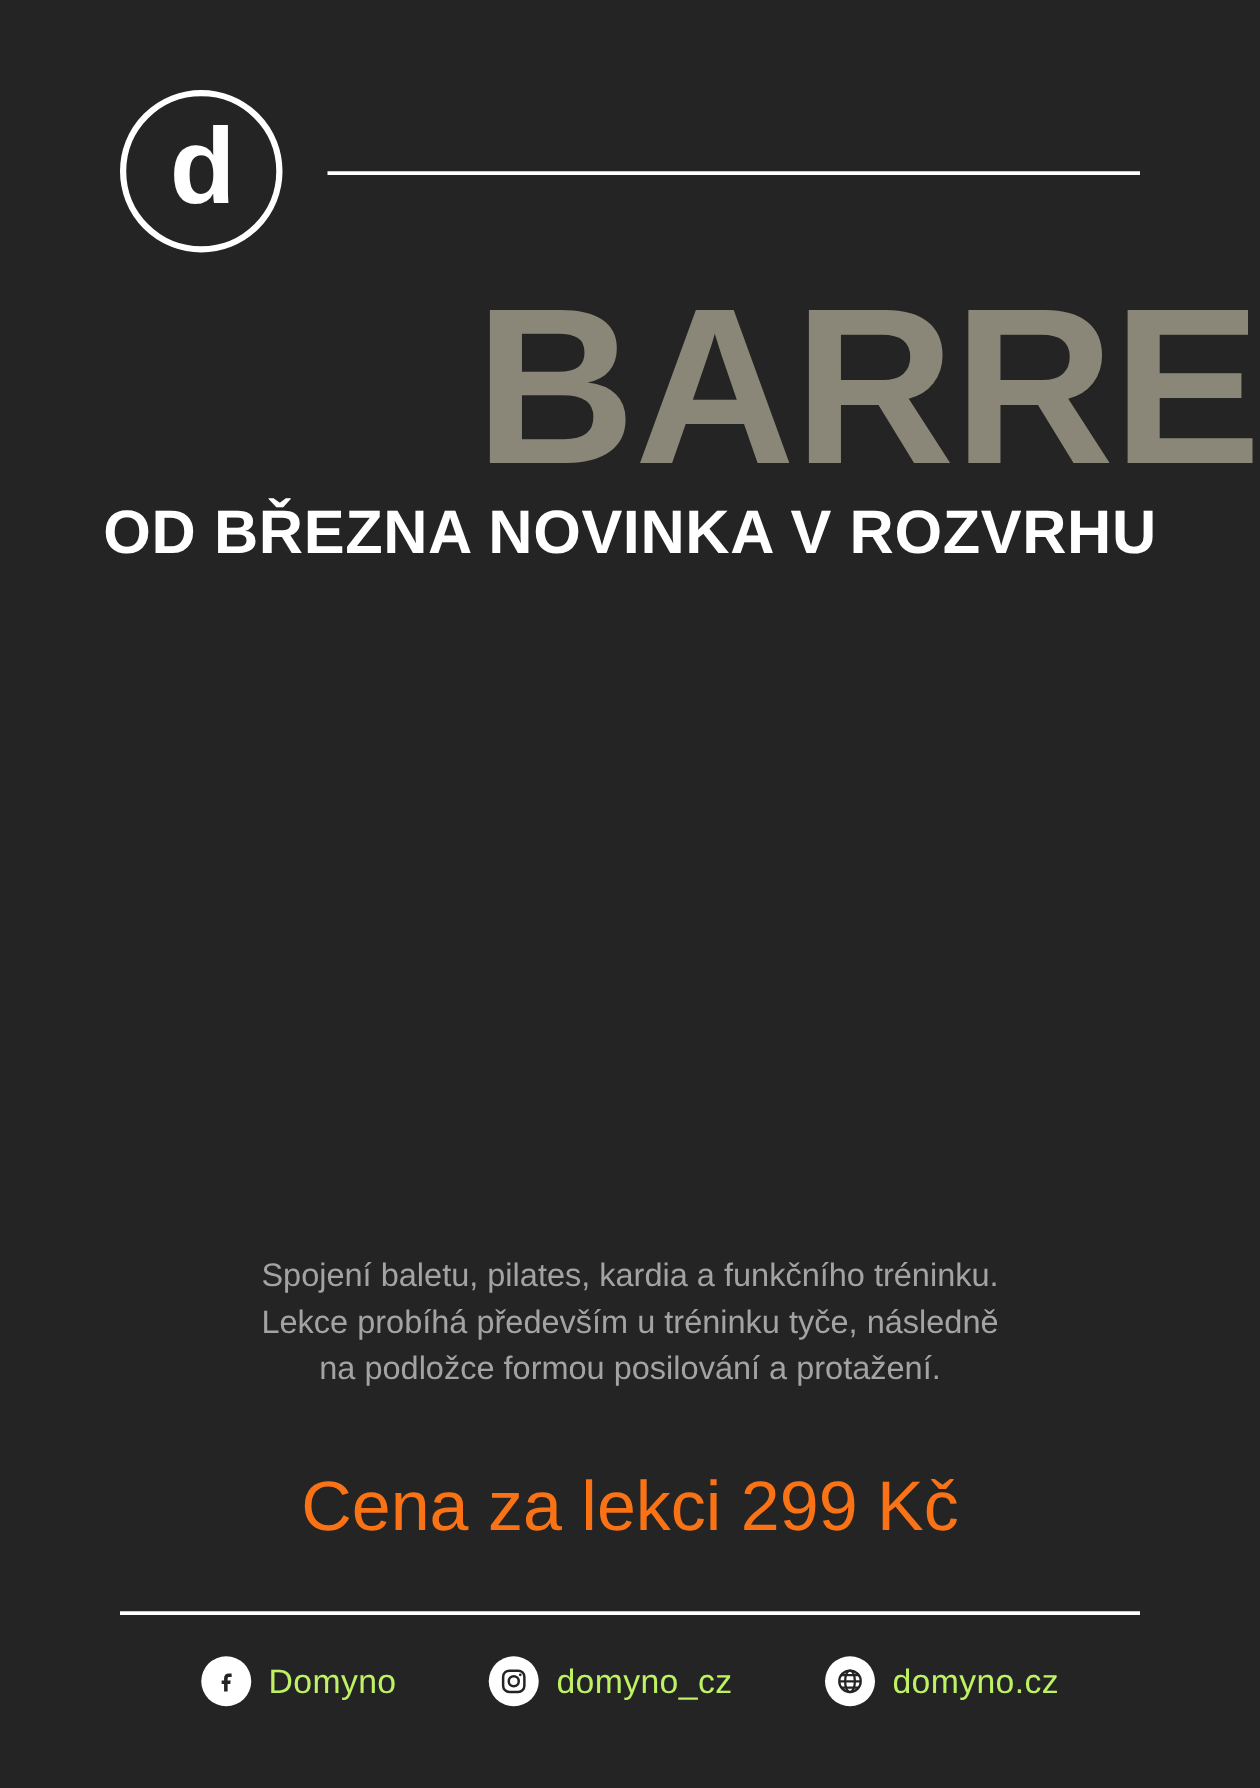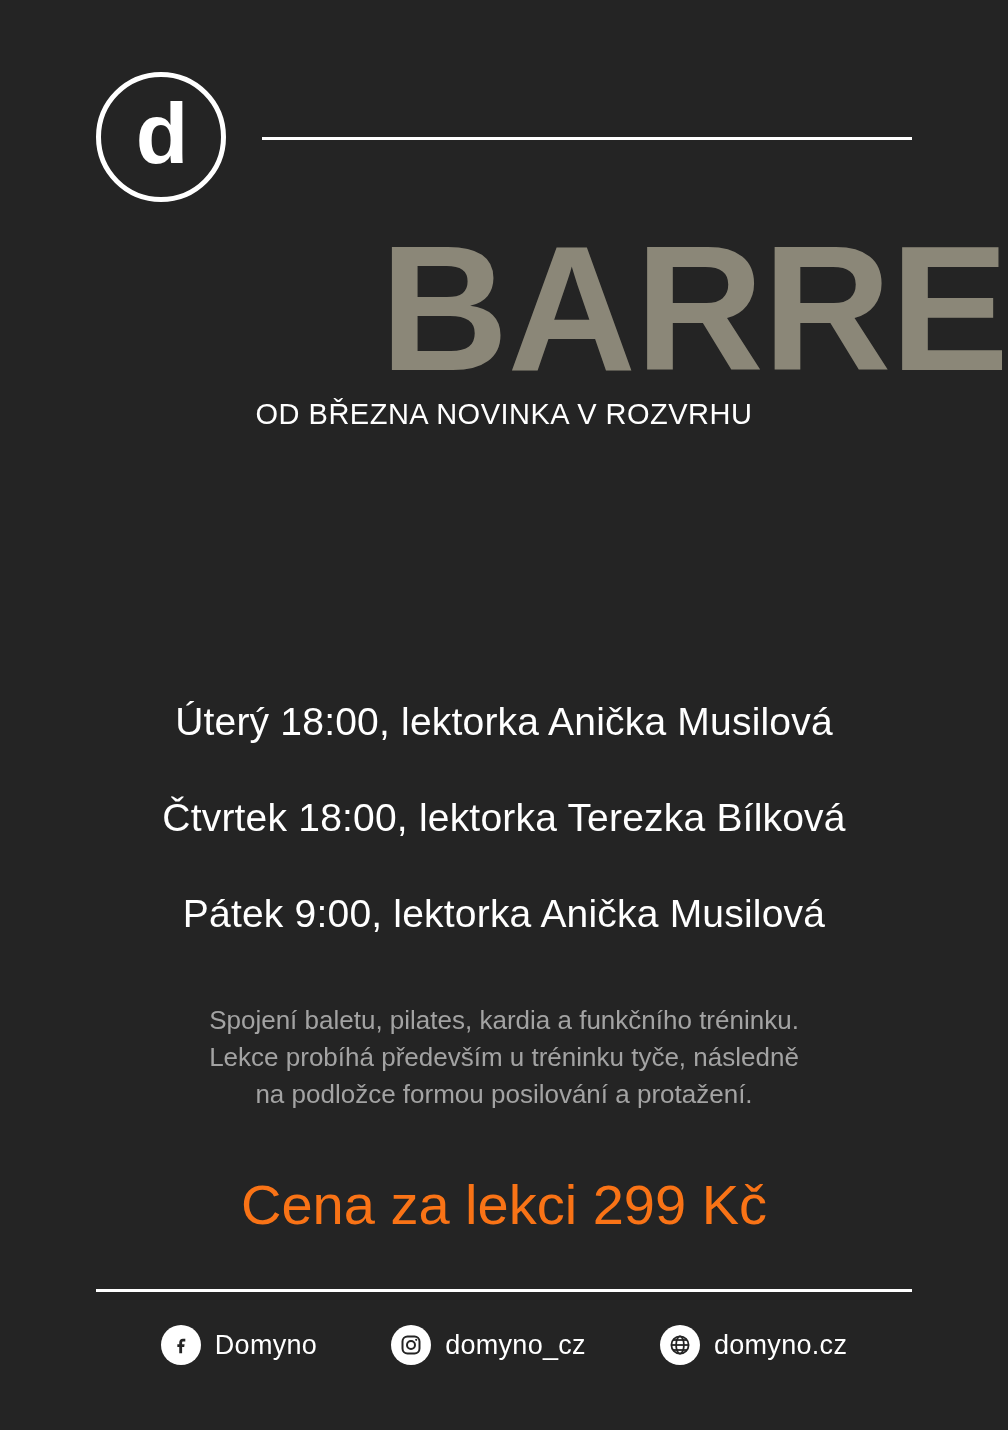--- a/index.html
+++ b/index.html
@@ -71,22 +71,22 @@
     letter-spacing: -1px;
     margin: 0;
     padding: 0;
   }
   .title-main.second {
     margin-top: 6px;
     text-align: right;
   }
   .subtitle {
     color: #ffffff;
-    font-weight: normal;
-    font-size: 29px;
+    font-weight: bold;
+    font-size: 49px;
     letter-spacing: 0.5px;
     margin-top: 14px;
   }
 
   
   .schedule {
     position: absolute;
     top: 700px;
     left: 0;
     right: 0;
@@ -158,21 +158,21 @@
     height: 40px;
     border-radius: 50%;
     background: #ffffff;
     color: #242424;
     display: flex;
     align-items: center;
     justify-content: center;
     flex: none;
   }
   .social-label {
-    color: #ffffff;
+    color: #bef264;
     font-size: 27px;
     letter-spacing: 0.3px;
   }
   .social-icon svg { display: block; }
 </style>
 </head>
 <body>
 
 <div class="poster">
 
@@ -181,25 +181,20 @@
       <span class="logo-letter">d</span>
     </div>
     <div class="header-rule"></div>
   </div>
 
   <div class="title-block">
     <div class="title-main second">BARRE</div>
     <div class="subtitle">OD BŘEZNA NOVINKA V ROZVRHU</div>
   </div>
 
-  <div class="schedule">
-    <div class="schedule-line">Úterý 18:00, lektorka Anička Musilová</div>
-    <div class="schedule-line">Čtvrtek 18:00, lektorka Terezka Bílková</div>
-    <div class="schedule-line">Pátek 9:00, lektorka Anička Musilová</div>
-  </div>
 
   <div class="description">
     <div>Spojení baletu, pilates, kardia a funkčního tréninku.</div>
     <div>Lekce probíhá především u tréninku tyče, následně</div>
     <div>na podložce formou posilování a protažení.</div>
   </div>
 
   <div class="price">Cena za lekci 299 Kč</div>
 
   <div class="footer-rule"></div>

